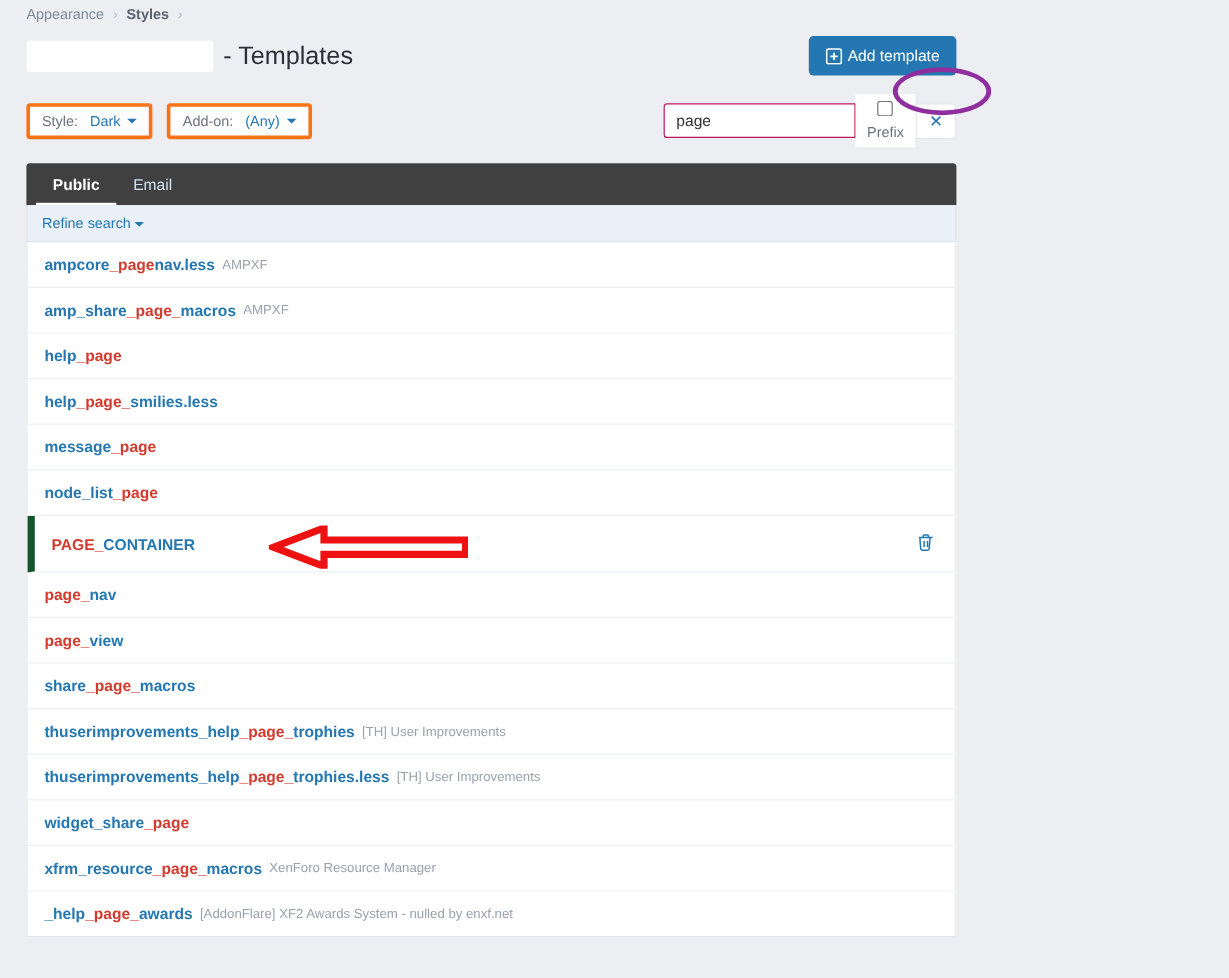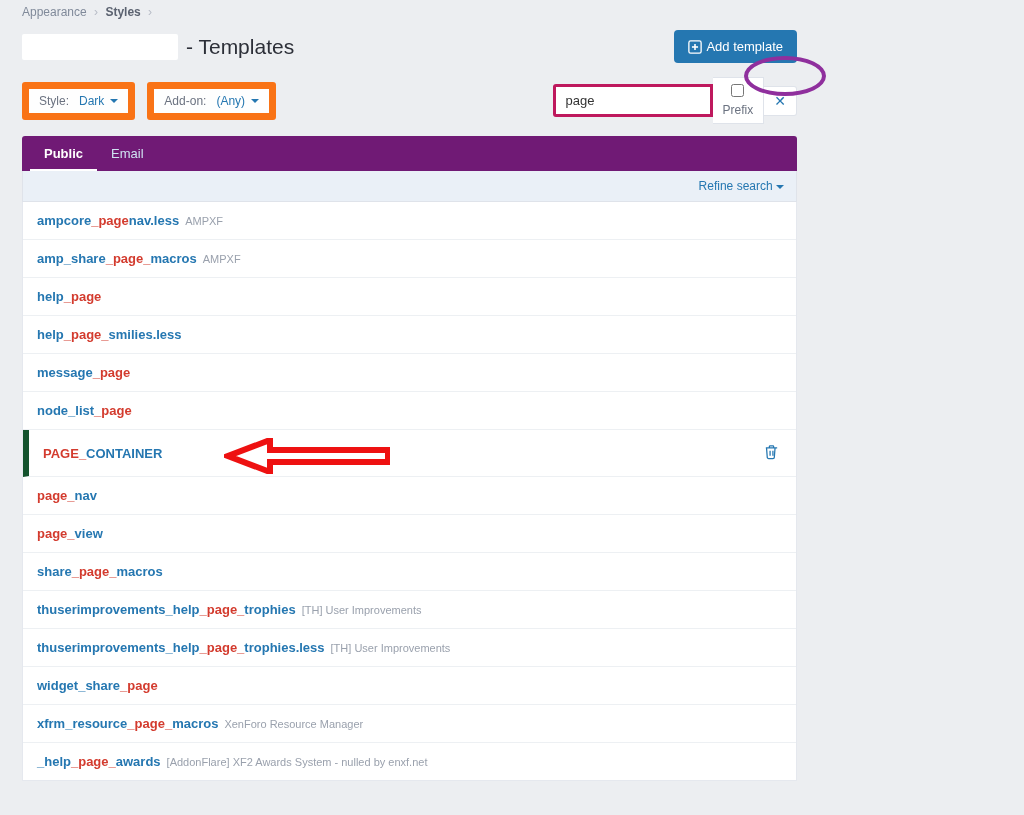--- a/index.html
+++ b/index.html
@@ -15,39 +15,39 @@
 
 .title-row { display:flex; align-items:center; padding:6px 22px 14px 22px; }
 .title-box { background:#fff; width:156px; height:26px; margin-right:8px; border-radius:2px; }
 .title-text { font-size:21px; color:#2c2f38; font-weight:400; }
 .spacer { flex:1; }
 .add-btn { background:#2577b1; color:#fff; border:none; border-radius:4px; padding:9px 14px; font-size:13px; cursor:pointer; display:flex; align-items:center; gap:4px; }
 .add-btn svg { width:14px; height:14px; }
 
 
 .filter-bar { display:flex; align-items:center; padding:0 22px 12px 22px; gap:12px; }
-.dd { background:#fefefe; border:7px solid #f97316; border-radius:3px; padding:5px 10px; font-size:12px; color:#2577b1; cursor:pointer; display:flex; align-items:center; gap:6px; }
+.dd { background:#fefefe; border:3px solid #f97316; border-radius:3px; padding:5px 10px; font-size:12px; color:#2577b1; cursor:pointer; display:flex; align-items:center; gap:6px; }
 .dd .lbl { color:#6b7280; margin-right:4px; }
 .dd-caret { width:0; height:0; border-left:4px solid transparent; border-right:4px solid transparent; border-top:4px solid #2577b1; }
 .search-wrap { margin-left:auto; display:flex; align-items:center; gap:0; position:relative; }
-.search-input { background:#fff; border:3px solid #be185d; border-radius:3px 0 0 3px; padding:6px 10px; font-size:13px; width:160px; color:#333; outline:none; }
+.search-input { background:#fff; border:1px solid #be185d; border-radius:3px 0 0 3px; padding:6px 10px; font-size:13px; width:160px; color:#333; outline:none; }
 .prefix-box { background:#fff; border:1px solid #dfe3ea; border-left:none; padding:6px 10px; font-size:12px; color:#6b7280; display:flex; align-items:center; gap:6px; cursor:pointer;flex-direction:column; }
 .prefix-box input { cursor:pointer; }
 .clear-btn { background:#fff; border:1px solid #dfe3ea; border-left:none; border-radius:0 3px 3px 0; padding:6px 10px; color:#2577b1; font-size:14px; cursor:pointer; display:flex; align-items:center; }
 
 
 .anno-circle { position:absolute; border:4px solid #8f2f9d; border-radius:50%; pointer-events:none; z-index:10; }
 
 
-.tabs { background:#701a75; display:flex; padding:0 8px; margin:0 22px; border-radius:3px 3px 0 0;align-items:flex-end; }
+.tabs { background:#404040; display:flex; padding:0 8px; margin:0 22px; border-radius:3px 3px 0 0;align-items:flex-end; }
 .tab { color:#cfe2f1; padding:10px 14px; font-size:13px; cursor:pointer; }
 .tab.active { color:#fff; font-weight:600; border-bottom:2px solid #fff; padding-bottom:8px; }
 
 
-.refine { background:#eaf0f7; border:1px solid #dfe3ea; border-top:none; margin:0 22px; text-align:right; padding:8px 12px; font-size:12px; }
+.refine { background:#eaf0f7; border:1px solid #dfe3ea; border-top:none; margin:0 22px; padding:8px 12px; font-size:12px; }
 .refine a { color:#2577b1; cursor:pointer; }
 
 
 .list { margin:0 22px; background:#fff; border:1px solid #e5e8ee; border-top:none; }
 .row { display:flex; align-items:center; padding:11px 14px; border-bottom:1px solid #edf0f3; font-size:13px; }
 .row:last-child { border-bottom:none; }
 .row .name { font-weight:700; color:#2577b1; cursor:pointer; }
 .row .hl { color:#d33b2e; }
 .row .addon { color:#9aa1ad; font-size:11px; margin-left:6px; font-weight:400; }
 .row.important { border-left:6px solid #14532d; }

